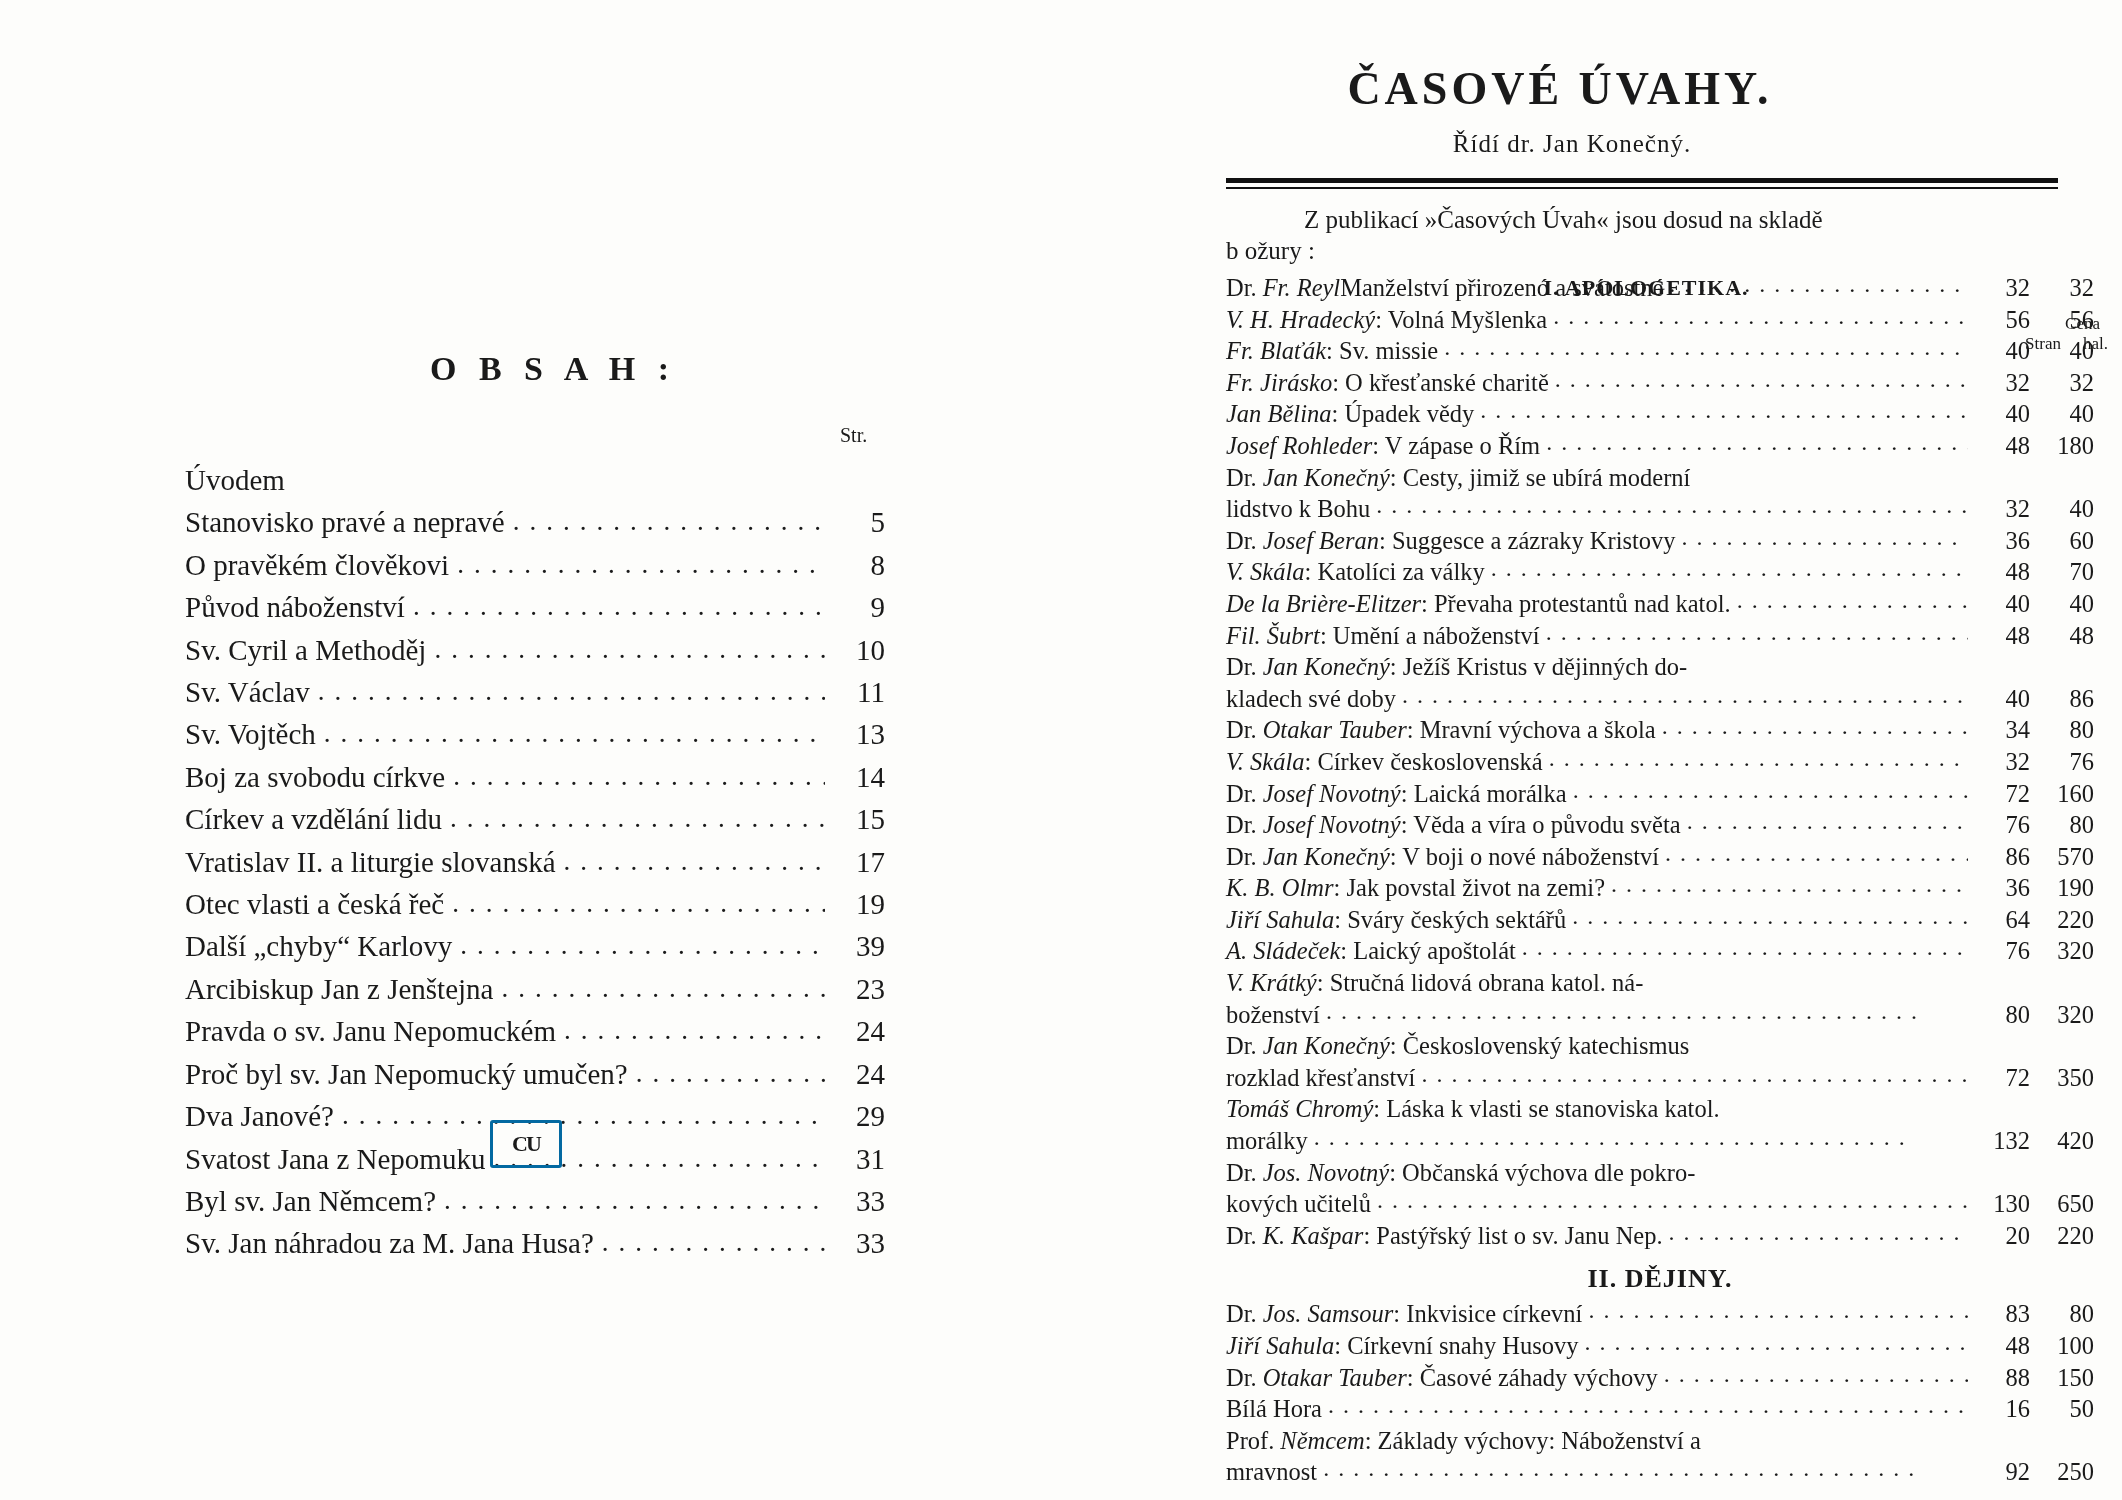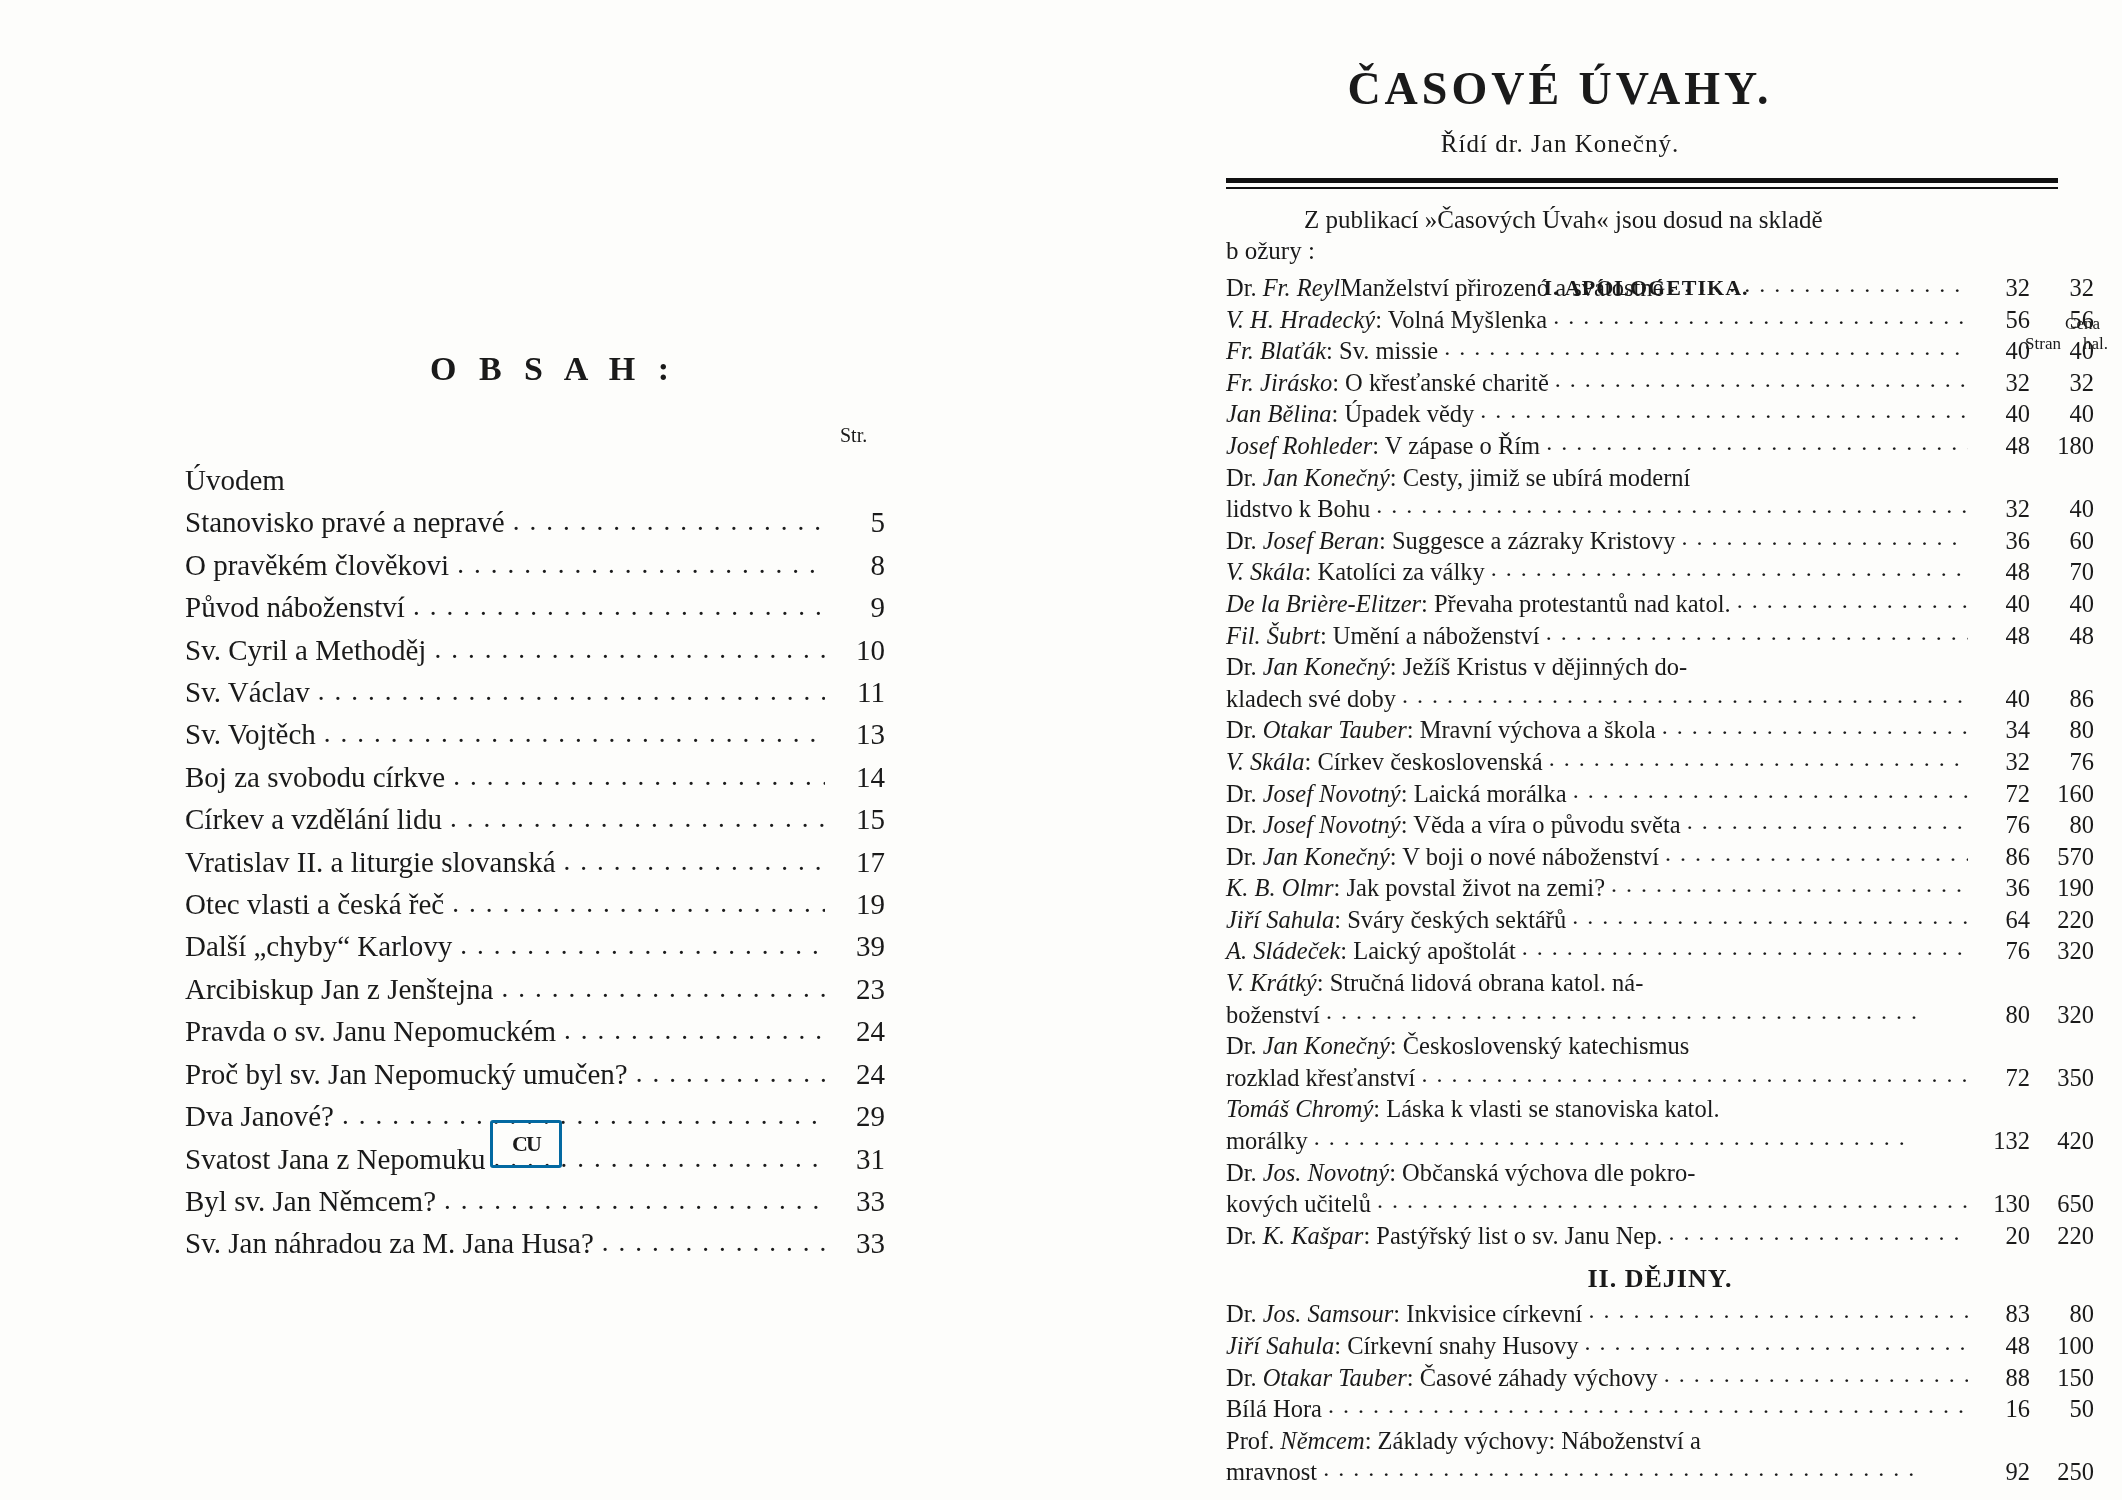--- a/index.html
+++ b/index.html
@@ -109,21 +109,21 @@
     left: 0;
     top: 62px;
     width: 1000px;
     text-align: center;
     font-size: 46px;
     font-weight: bold;
     letter-spacing: 4px;
   }
   .sub-editor {
     position: absolute;
-    left: 0;
+    left: 12px;
     top: 130px;
     width: 1000px;
     text-align: center;
     font-size: 25px;
     letter-spacing: 1px;
   }
   .rules {
     position: absolute;
     left: 166px;
     top: 178px;

